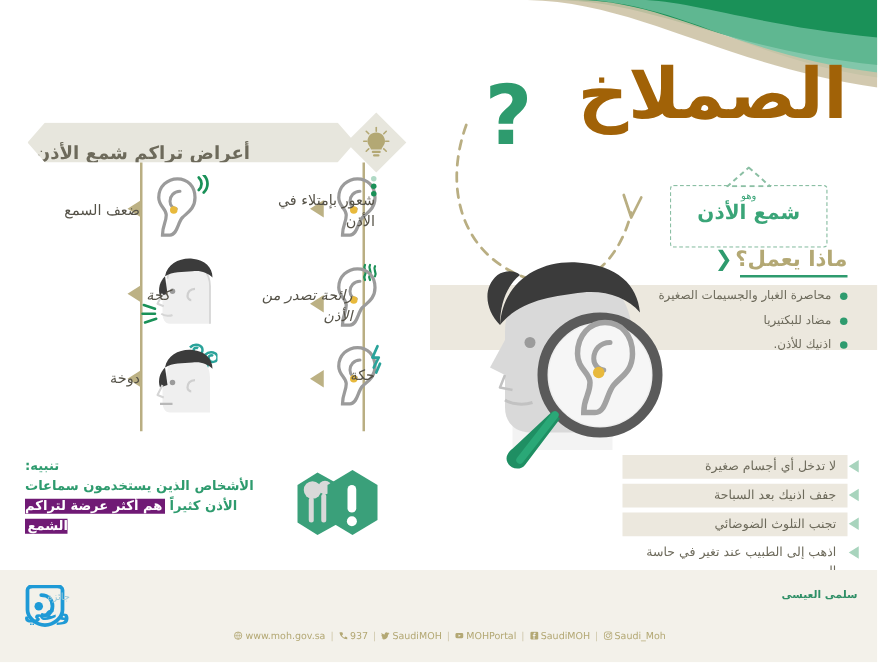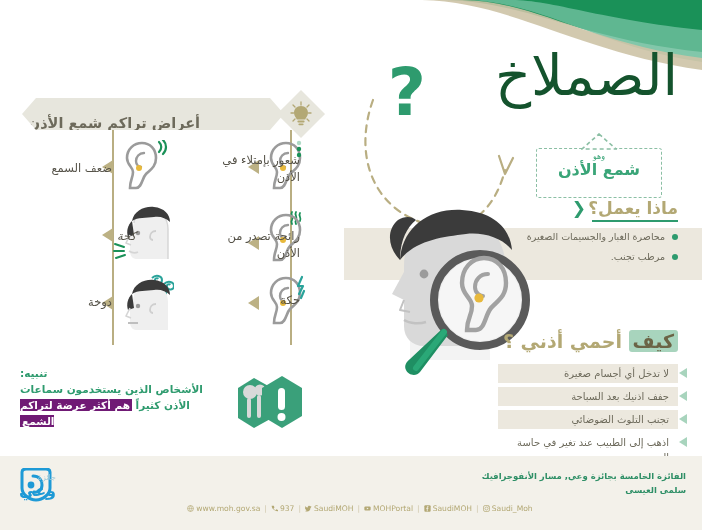--- a/index.html
+++ b/index.html
@@ -17,21 +17,21 @@
   
   .moh-logo{position:absolute;left:14px;top:12px;width:92px;height:52px;}
   .moh-logo .palm{position:absolute;left:40px;top:0;}
   .moh-logo .swords{position:absolute;left:20px;top:14px;}
   .moh-ar{position:absolute;left:0;top:30px;width:92px;text-align:center;font-size:12.5px;color:#b09a63;font-weight:bold;letter-spacing:0;}
   .moh-en{position:absolute;left:0;top:44px;width:92px;text-align:center;font-size:6.2px;color:#b09a63;letter-spacing:.3px;direction:ltr;}
 
   
   .main-title{
     position:absolute;right:24px;top:48px;
-    font-size:56px;font-weight:normal;color:#14532d;line-height:1;
+    font-size:56px;font-weight:bold;color:#a16207;line-height:1;
     letter-spacing:-1px;
   }
   .qmark{
     position:absolute;right:276px;top:60px;
     font-size:66px;font-weight:bold;color:#2e9b6e;line-height:1;
     transform:scaleX(-1);
   }
   .dashed-path{position:absolute;left:355px;top:60px;width:180px;height:250px;pointer-events:none;}
 
   .subbox{
@@ -216,21 +216,21 @@
         <path d="M30,2 C28,5 32,7 30,10 C28.6,12 30,13 30,14"></path>
         <path d="M34,2 C32,5 36,7 34,10 C32.6,12 34,13 34,14"></path>
         <path d="M38,3 C36,6 40,8 38,11"></path>
       </g>
       <path d="M12,48 C12,40 15,38 15,32 C15,27 9,25 9,18 C9,9 16,3 24,3 C32,3 38,9 38,18 C38,27 32,30 28,34 C24,38 24,48 18,48 Z" fill="none" stroke="#9b9b9b" stroke-width="2.6" stroke-linecap="round" transform="translate(0,2)"></path>
       <path d="M26,15 C21,15 18,19 18,23 C18,27 21,29 23,29" fill="none" stroke="#9b9b9b" stroke-width="2.4" stroke-linecap="round"></path>
       <circle cx="21" cy="30" r="3" fill="#e8b93c"></circle>
     </svg>
   </div>
   <div class="tri" style="left:248px;top:236px;"></div>
-  <div class="sym-label" style="right:402px;top:228px;width:80px;">رائحة تصدر من الأذن</div>
+  <div class="sym-label" style="right:420px;top:228px;width:80px;font-style:italic;">رائحة تصدر من الأذن</div>
 
   <div class="icon-box" style="left:262px;top:275px;">
     <svg width="44" height="52" viewBox="0 0 44 52">
       <path d="M12,48 C12,40 15,38 15,32 C15,27 9,25 9,18 C9,9 16,3 24,3 C32,3 38,9 38,18 C38,27 32,30 28,34 C24,38 24,48 18,48 Z" fill="none" stroke="#9b9b9b" stroke-width="2.6" stroke-linecap="round"></path>
       <path d="M26,13 C21,13 18,17 18,21 C18,25 21,27 23,27" fill="none" stroke="#9b9b9b" stroke-width="2.4" stroke-linecap="round"></path>
       <circle cx="21" cy="28" r="3" fill="#e8b93c"></circle>
       <g stroke="#2aa39a" stroke-width="2.2" fill="none" stroke-linejoin="round" stroke-linecap="round">
         <path d="M40,2 L36,11 L41,11 L37,19"></path>
         <path d="M42,16 L39,23"></path>
       </g>
@@ -341,29 +341,24 @@
       <path d="M78,145 L50,182 C46,187 38,185 36,180 C34,176 36,172 40,169 L72,139 Z" fill="#1f8f63"></path>
       <path d="M74,142 L46,178" stroke="#2aa877" stroke-width="6" stroke-linecap="round"></path>
     </svg>
   </div>
 
   <div class="chev-green">❮</div>
   <div class="sec-title sec1-title">ماذا يعمل؟</div>
   <div class="sec1-underline"></div>
   <div class="bullet-list" style="top:230px;width:175px;">
     <div class="blt">محاصرة الغبار والجسيمات الصغيرة</div>
-    <div class="blt">مرطب تجنب.</div>
-  </div>
-
-  <div class="sec2-wrap">
-    <span class="sec2-title">
-      <span class="hl-kayf">كيف</span>
-      <span>أحمي أذني ؟</span>
-    </span>
-  </div>
+    <div class="blt">مضاد للبكتيريا</div>
+    <div class="blt">اذنيك للأذن.</div>
+  </div>
+
   <div class="prot-list">
     <div class="prot shaded">
       <span class="mark"></span>
       <span>لا تدخل أي أجسام صغيرة</span>
     </div>
     <div class="prot shaded">
       <span class="mark"></span>
       <span>جفف اذنيك بعد السباحة</span>
     </div>
     <div class="prot shaded">
@@ -380,21 +375,20 @@
   <div class="wai-logo">
     <svg width="76" height="34" viewBox="0 0 76 34">
       <path d="M6,4 C6,2 8,1 10,1 L30,1 C32,1 34,2 34,4 L34,20 C34,26 27,32 20,32 C13,32 6,26 6,20 Z" fill="none" stroke="#1e9ad6" stroke-width="3"></path>
       <path d="M17,8 C23,8 26,12 26,17 C26,22 22,25 18,24" fill="none" stroke="#1e9ad6" stroke-width="3" stroke-linecap="round"></path>
       <circle cx="15" cy="17" r="3.4" fill="#1e9ad6"></circle>
       <text x="40" y="12" font-size="8" fill="#9fc9d8" font-family="DejaVu Sans">جائزة</text>
       <text x="40" y="28" font-size="16" font-weight="bold" fill="#1e9ad6" font-family="DejaVu Sans">وعي</text>
     </svg>
   </div>
   <div class="credit">
-    <div>الفائزة الخامسة بجائزة وعي, مسار الأنفوجرافيك</div>
     <div>سلمى العيسى</div>
   </div>
   <div class="social">
     <span class="si">
       <svg width="7" height="7" viewBox="0 0 10 10">
           <circle cx="5" cy="5" r="4.2" fill="none" stroke="#b3a874"></circle>
           <path d="M1,5 H9 M5,1 C7,3.5 7,6.5 5,9 C3,6.5 3,3.5 5,1" fill="none" stroke="#b3a874" stroke-width=".7"></path>
         </svg>
       <span>www.moh.gov.sa</span>
     </span>

